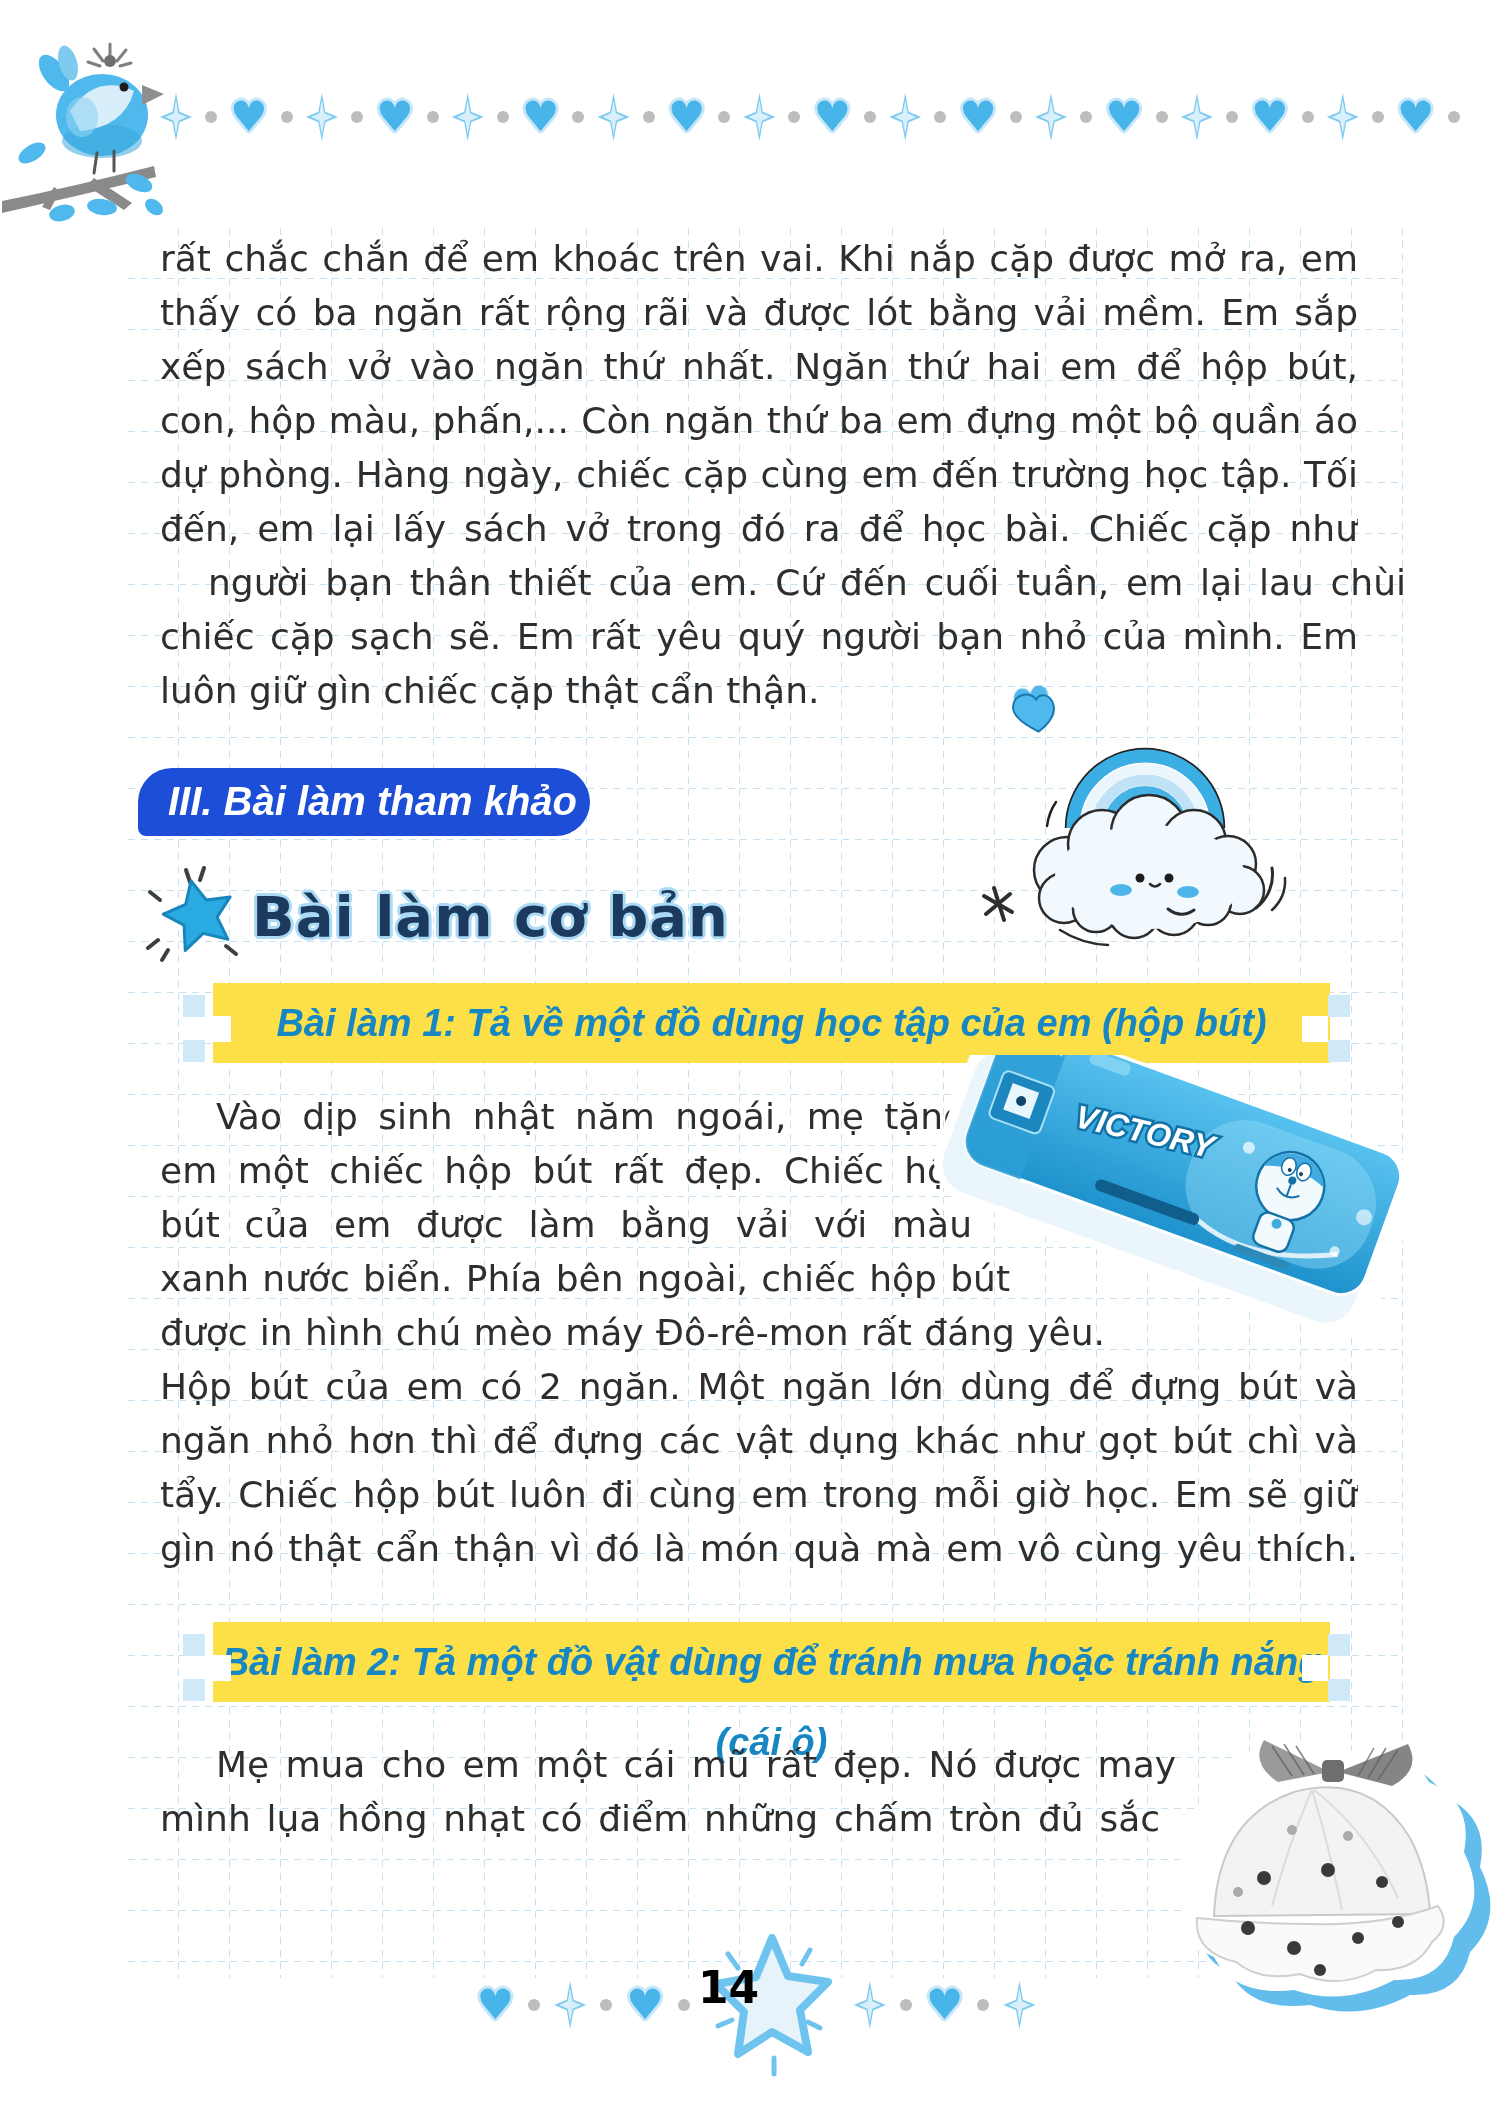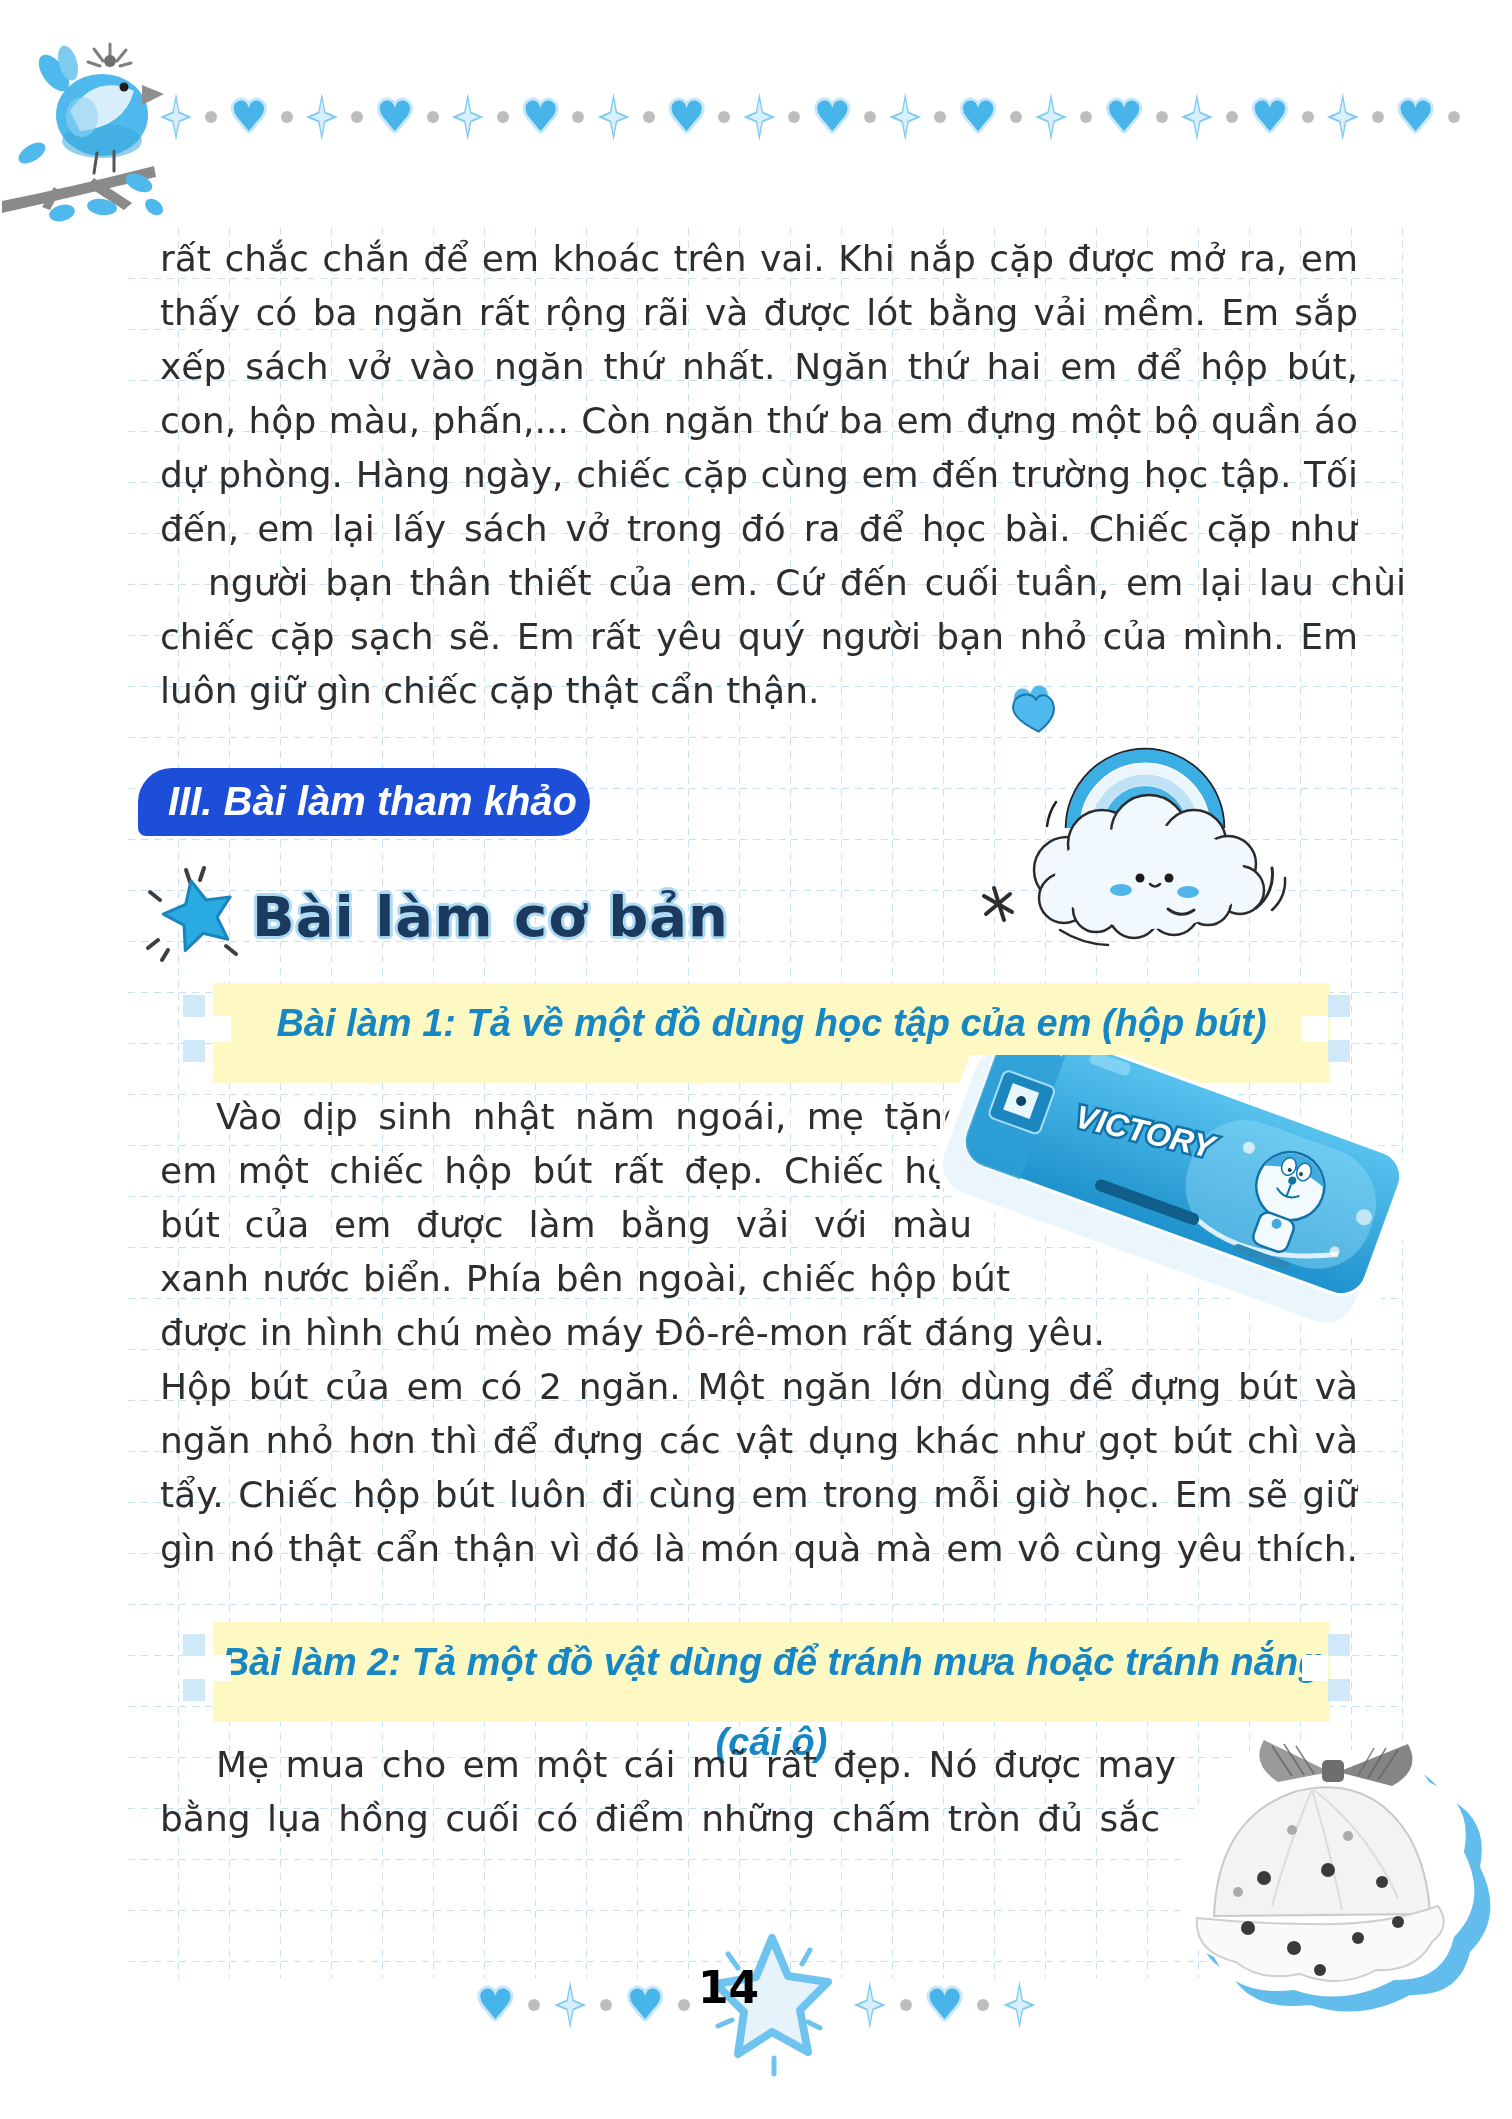--- a/index.html
+++ b/index.html
@@ -39,21 +39,21 @@
       font-family:"Liberation Sans",sans-serif;font-weight:bold;font-style:italic;
       font-size:40px;line-height:66px;padding-left:30px;box-sizing:border-box;}
 
   
   #sub-heading{left:252px;top:884px;font-size:56px;font-weight:bold;color:#1C3A5E;
       font-family:"DejaVu Sans",sans-serif;letter-spacing:1px;
       text-shadow:-3px 0 0 #ABDBF4,3px 0 0 #ABDBF4,0 -3px 0 #ABDBF4,0 3px 0 #ABDBF4,
                   -2px -2px 0 #ABDBF4,2px 2px 0 #ABDBF4,-2px 2px 0 #ABDBF4,2px -2px 0 #ABDBF4;}
 
   
-  .essay-banner{left:213px;width:1117px;height:100px;background:#fef9c3;
+  .essay-banner{left:213px;width:1117px;height:80px;background:#fde047;
       color:#1787C3;font-family:"Liberation Sans",sans-serif;font-weight:bold;font-style:italic;
       font-size:38px;line-height:80px;text-align:center;}
   #essay1-banner{top:983px;}
   #essay2-banner{top:1622px;}
   .pix{position:absolute;background:#CFE9F8;}
   .pix.white{background:#ffffff;}
 
   
   #intro-heart{left:1012px;top:682px;font-size:46px;color:#4FB8EC;transform:rotate(-10deg);
       text-shadow:0 0 2px #1a77ad;line-height:1;}
@@ -303,21 +303,21 @@
 </div>
 <div class="pix abs" style="left:183px;top:1634px;width:22px;height:22px"></div>
 <div class="pix abs" style="left:183px;top:1679px;width:22px;height:22px"></div>
 <div class="pix white abs" style="left:205px;top:1655px;width:26px;height:26px"></div>
 <div class="pix abs" style="left:1328px;top:1634px;width:22px;height:22px"></div>
 <div class="pix abs" style="left:1328px;top:1679px;width:22px;height:22px"></div>
 <div class="pix white abs" style="left:1302px;top:1655px;width:26px;height:26px"></div>
 
 <div id="para-essay2" class="abs para">
     <div class="line j" style="width: 1016px; padding-left: 56px;">Mẹ mua cho em một cái mũ rất đẹp. Nó được may</div>
-    <div class="line j" style="width: 1000px;">bằng lụa hồng cuối có điểm những chấm tròn đủ sắc</div>
+    <div class="line j" style="width: 1000px;">mình lụa hồng nhạt có điểm những chấm tròn đủ sắc</div>
   </div>
 
 <svg class="abs" style="left:1142px;top:1720px" width="350" height="295">
   <g>
     <path d="M40 150 Q30 92 80 72 Q72 32 122 30 Q160 12 202 32 Q262 20 287 62 Q332 82 322 132 Q347 182 312 217 Q302 262 252 260 Q202 287 152 270 Q92 277 72 237 Q30 222 40 150 Z" fill="#62BCEC" transform="translate(16 15)"></path>
     <path d="M40 150 Q30 92 80 72 Q72 32 122 30 Q160 12 202 32 Q262 20 287 62 Q332 82 322 132 Q347 182 312 217 Q302 262 252 260 Q202 287 152 270 Q92 277 72 237 Q30 222 40 150 Z" fill="#ffffff"></path>
   </g>
   <g>
     <path d="M188 52 L122 20 Q108 44 136 62 Z" fill="#9a9a9a"></path>
     <path d="M196 52 L266 24 Q280 50 250 66 Z" fill="#858585"></path>

